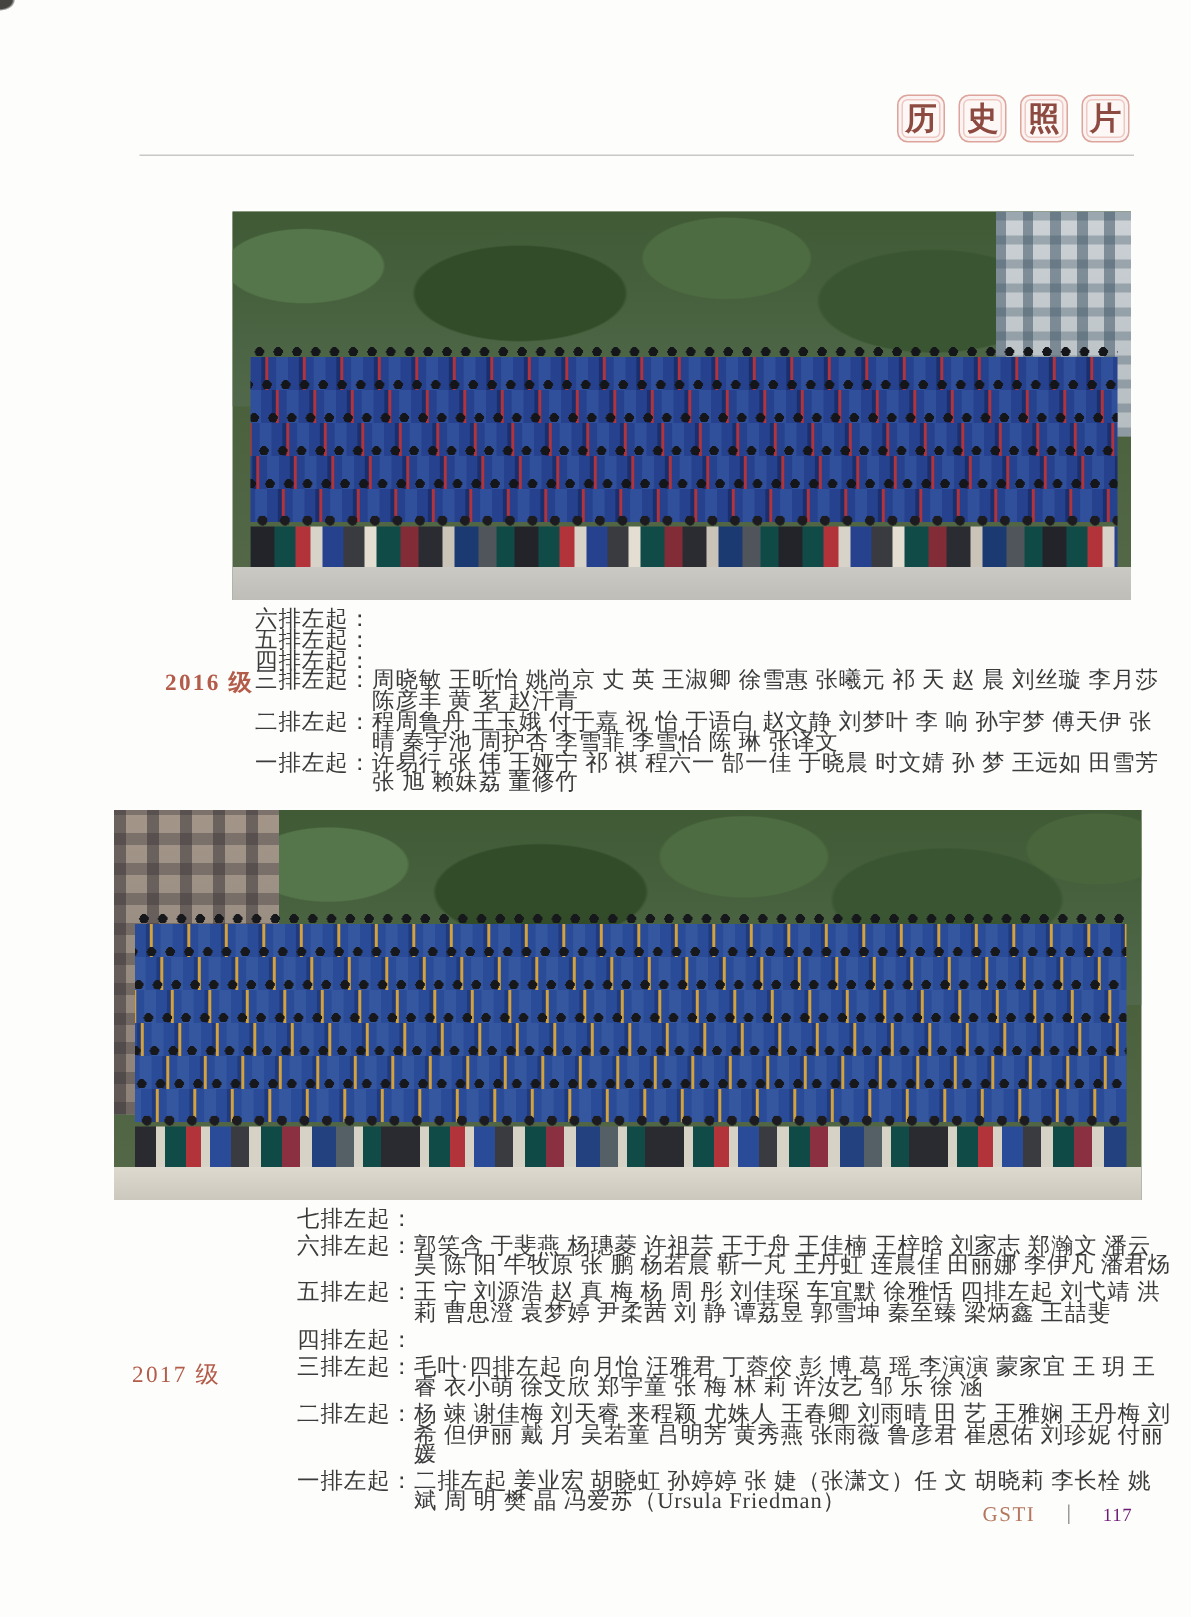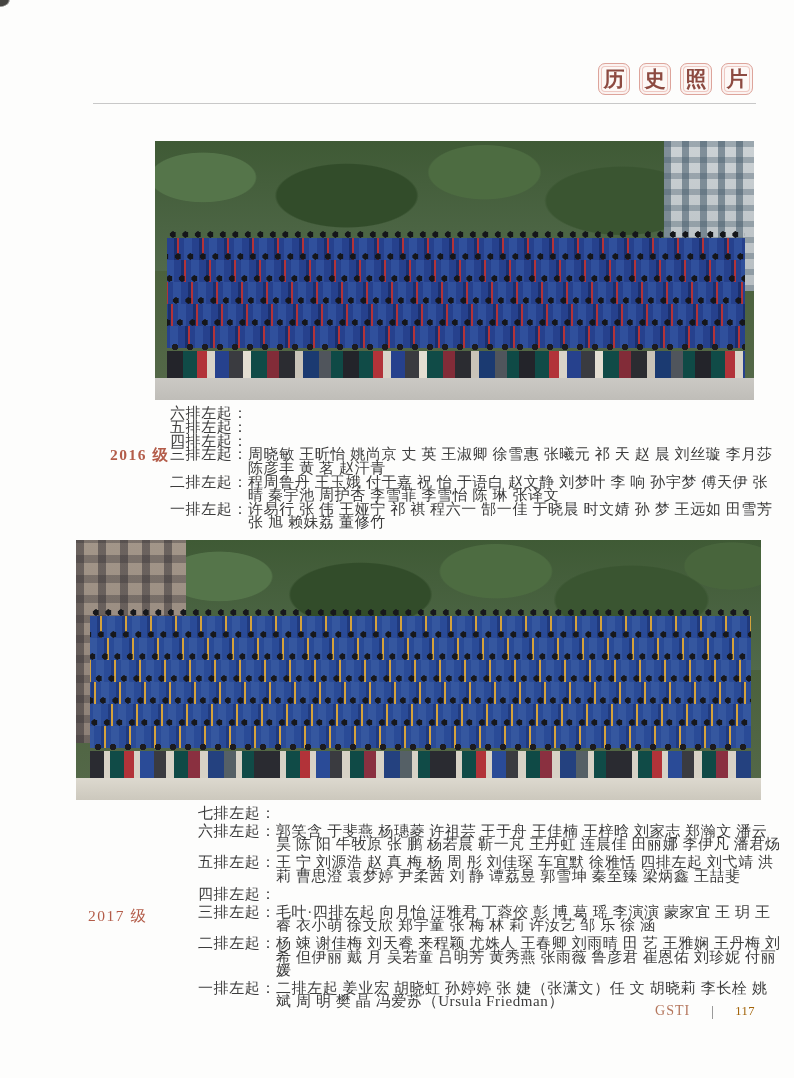--- a/index.html
+++ b/index.html
@@ -120,27 +120,27 @@
   .list-2016{top:407px;}
   .list-2017{top:807px;}
   .name-row{display:flex;align-items:flex-start;}
   .list-2016 .name-row{margin-bottom:0.4px;}
   .list-2017 .name-row{margin-bottom:4.6px;margin-left:28px;}
   .row-label{flex:0 0 66px;white-space:nowrap;}
   .row-names{flex:1;}
   
   .footer{
     position:absolute;right:39px;top:1003px;
-    display:flex;align-items:flex-end;gap:22px;
+    display:flex;align-items:flex-start;gap:22px;
   }
   .footer .brand{
     font-size:14px;letter-spacing:1px;color:#b4765c;
   }
   .footer .sep{width:1px;height:13px;background:#9a9a9a;}
-  .footer .pagenum{font-size:12.5px;color:#a16207;letter-spacing:0.5px;}
+  .footer .pagenum{font-size:12.5px;color:#701a75;letter-spacing:0.5px;}
 </style>
 </head>
 <body>
 
 <div class="page">
 
   <div class="corner-mark"></div>
 
   <div class="header-title">
     <div class="h-char">历</div>

